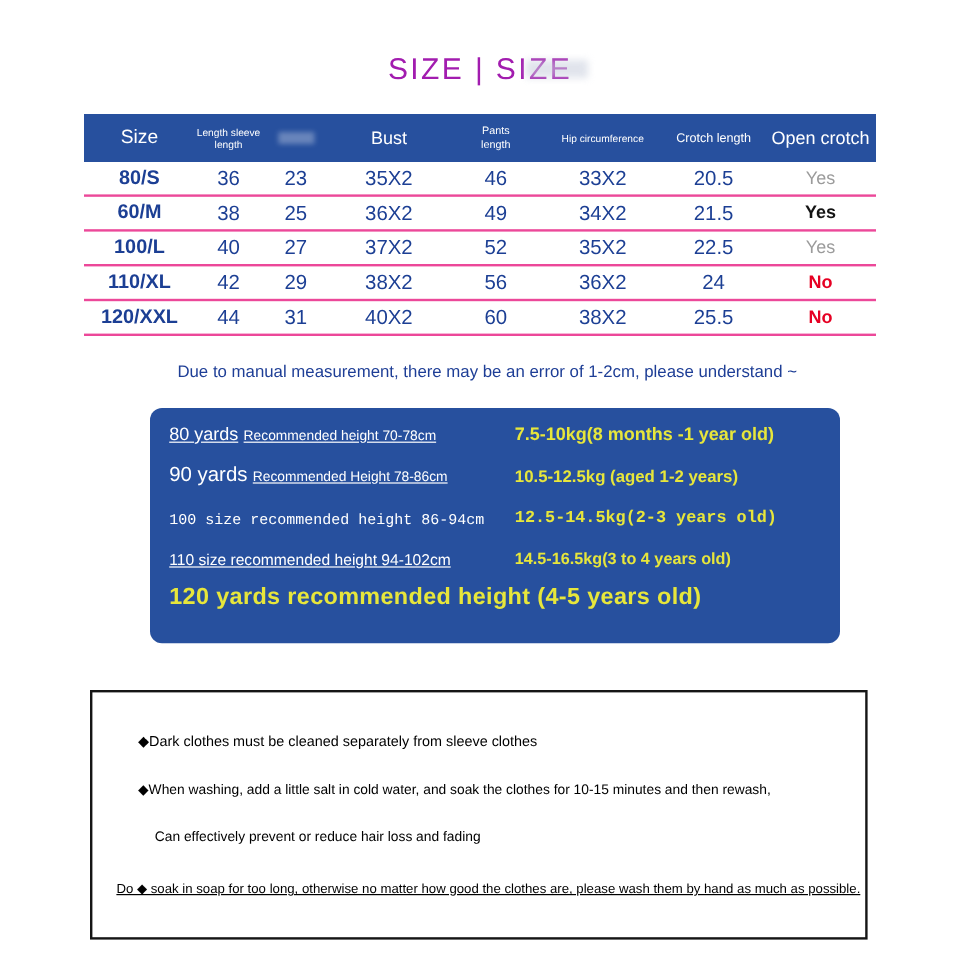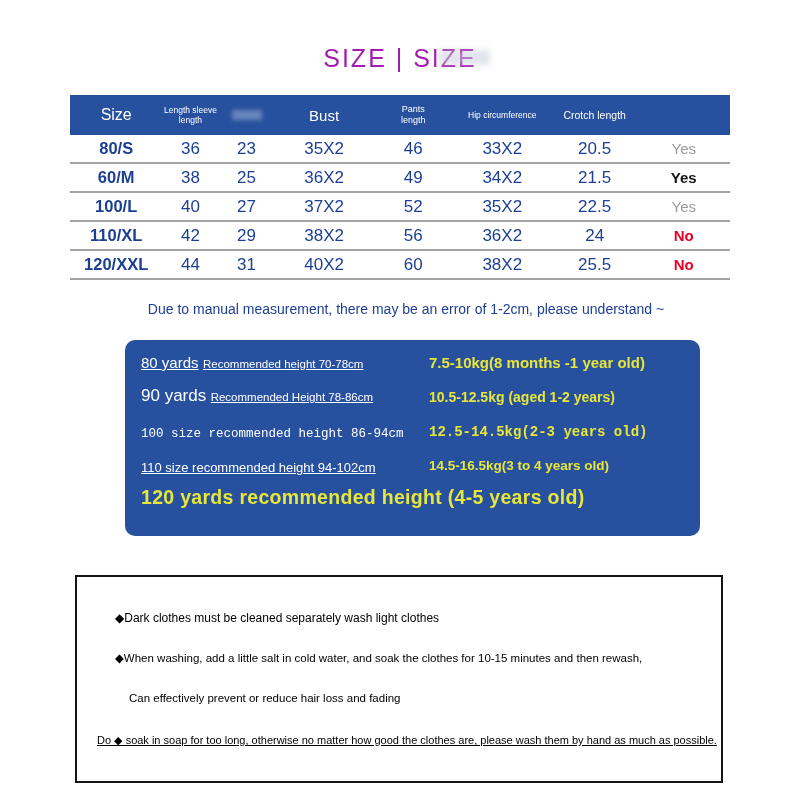--- a/index.html
+++ b/index.html
@@ -20,21 +20,21 @@
   .c1 { width:14%; } .c2 { width:8.5%; } .c3 { width:8.5%; } .c4 { width:15%; }
   .c5 { width:12%; } .c6 { width:15%; } .c7 { width:13%; } .c8 { width:14%; }
   .th.c1 { font-size:16px; }
   .th.c2 span { font-size:8.5px; line-height:1.2; display:inline-block; max-width:54px; }
   .th.c4 { font-size:15px; }
   .th.c5 span { font-size:9px; line-height:1.2; display:inline-block; max-width:36px; }
   .th.c6 { font-size:8.5px; }
   .th.c7 { font-size:10.5px; }
   .th.c8 { font-size:15px; }
   .header-ghost { width:30px; height:10px; background:rgba(255,255,255,.30); filter:blur(2px); }
-  .tr { display:flex; align-items:center; height:29px; border-bottom:2px solid #a3a3a3;
+  .tr { display:flex; align-items:center; height:29px; border-bottom:2px solid #ec4899;
         color:#1c3f94; font-size:17px; }
   .td { text-align:center; }
   .td.c1 { font-weight:bold; font-size:16.5px; }
   .oc { font-size:15px; }
   .oc-yes-gray { color:#9b9b9b; }
   .oc-yes-black { color:#141414; font-weight:bold; }
   .oc-no { color:#e60023; font-weight:bold; }
 
   
   .note { position:absolute; top:301px; left:12px; right:0; text-align:center;
@@ -91,20 +91,23 @@
           <span>Bust</span>
         </div>
       <div class="th c5">
           <span>Pants length</span>
         </div>
       <div class="th c6">
           <span>Hip circumference</span>
         </div>
       <div class="th c7">
           <span>Crotch length</span>
+        </div>
+      <div class="th c8">
+          <span>Open crotch</span>
         </div>
     </div>
 
     <div class="tr">
       <div class="td c1">80/S</div>
       <div class="td c2">36</div>
       <div class="td c3">23</div>
       <div class="td c4">35X2</div>
       <div class="td c5">46</div>
       <div class="td c6">33X2</div>
@@ -177,19 +180,19 @@
     <div class="guide-row gr4">
       <span class="g-rec u">110 size recommended height 94-102cm</span>
       <span class="g-right yellow">14.5-16.5kg(3 to 4 years old)</span>
     </div>
     <div class="guide-row gr5">
       <span class="g-big yellow">120 yards recommended height (4-5 years old)</span>
     </div>
   </div>
 
   <div class="care">
-    <div class="care-line cl1">◆Dark clothes must be cleaned separately wash light clothes</div>
+    <div class="care-line cl1">◆Dark clothes must be cleaned separately from sleeve clothes</div>
     <div class="care-line cl2">◆When washing, add a little salt in cold water, and soak the clothes for 10-15 minutes and then rewash,</div>
     <div class="care-line cl3">Can effectively prevent or reduce hair loss and fading</div>
     <div class="care-line cl4">Do ◆ soak in soap for too long, otherwise no matter how good the clothes are, please wash them by hand as much as possible.</div>
   </div>
 
 </div>
 
 </body></html>

